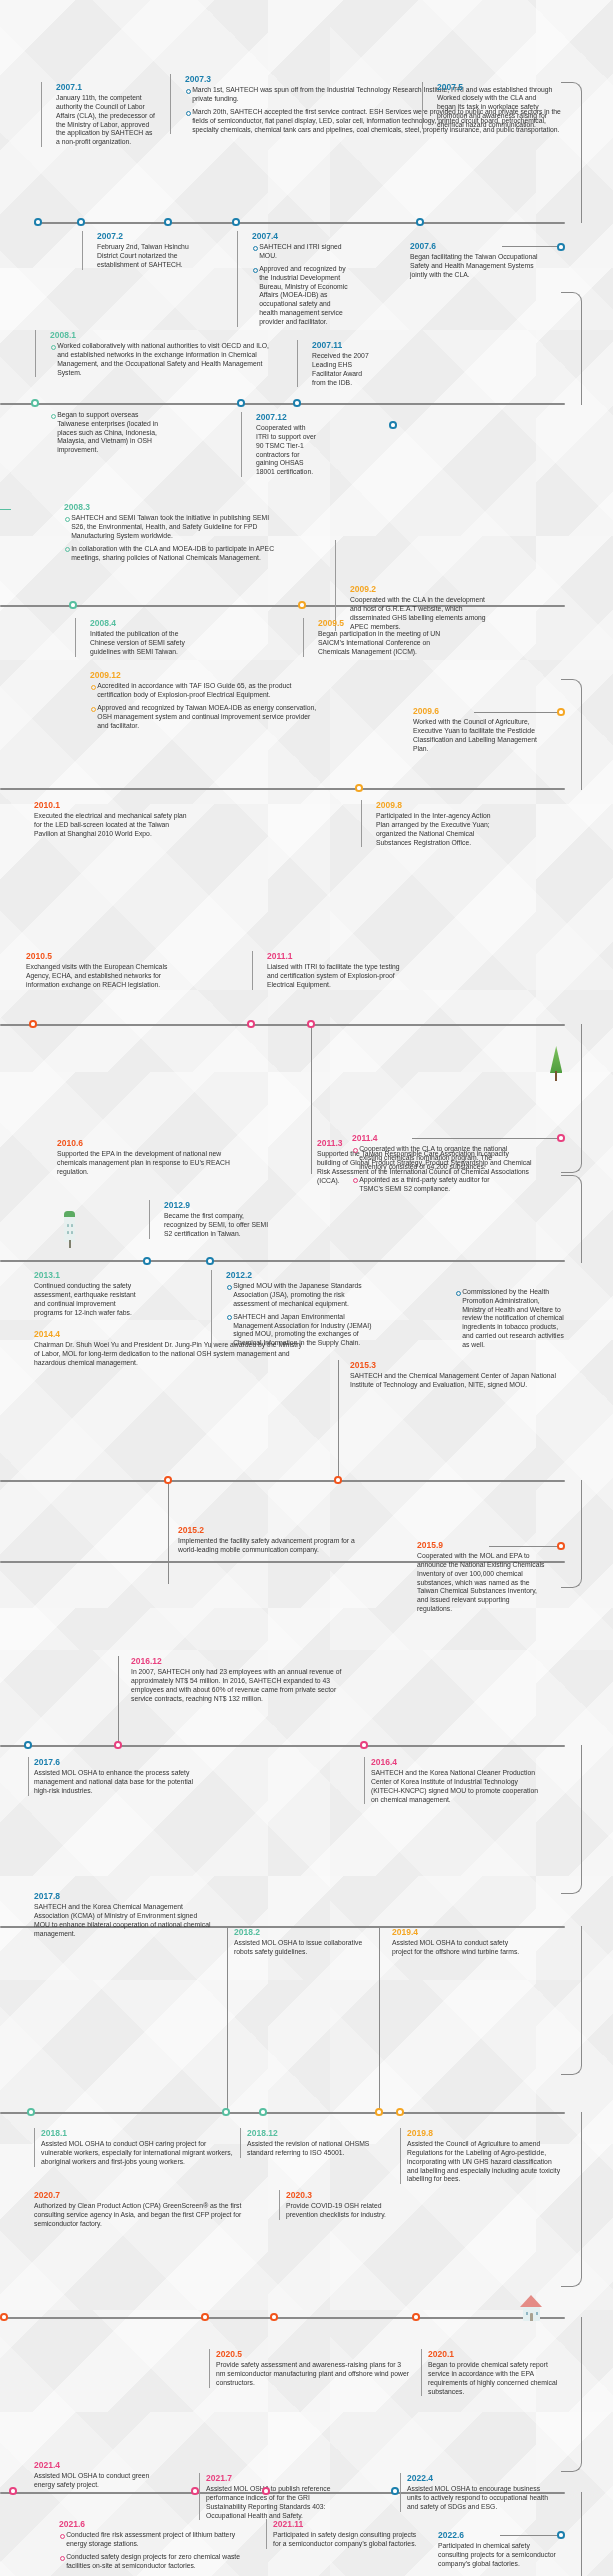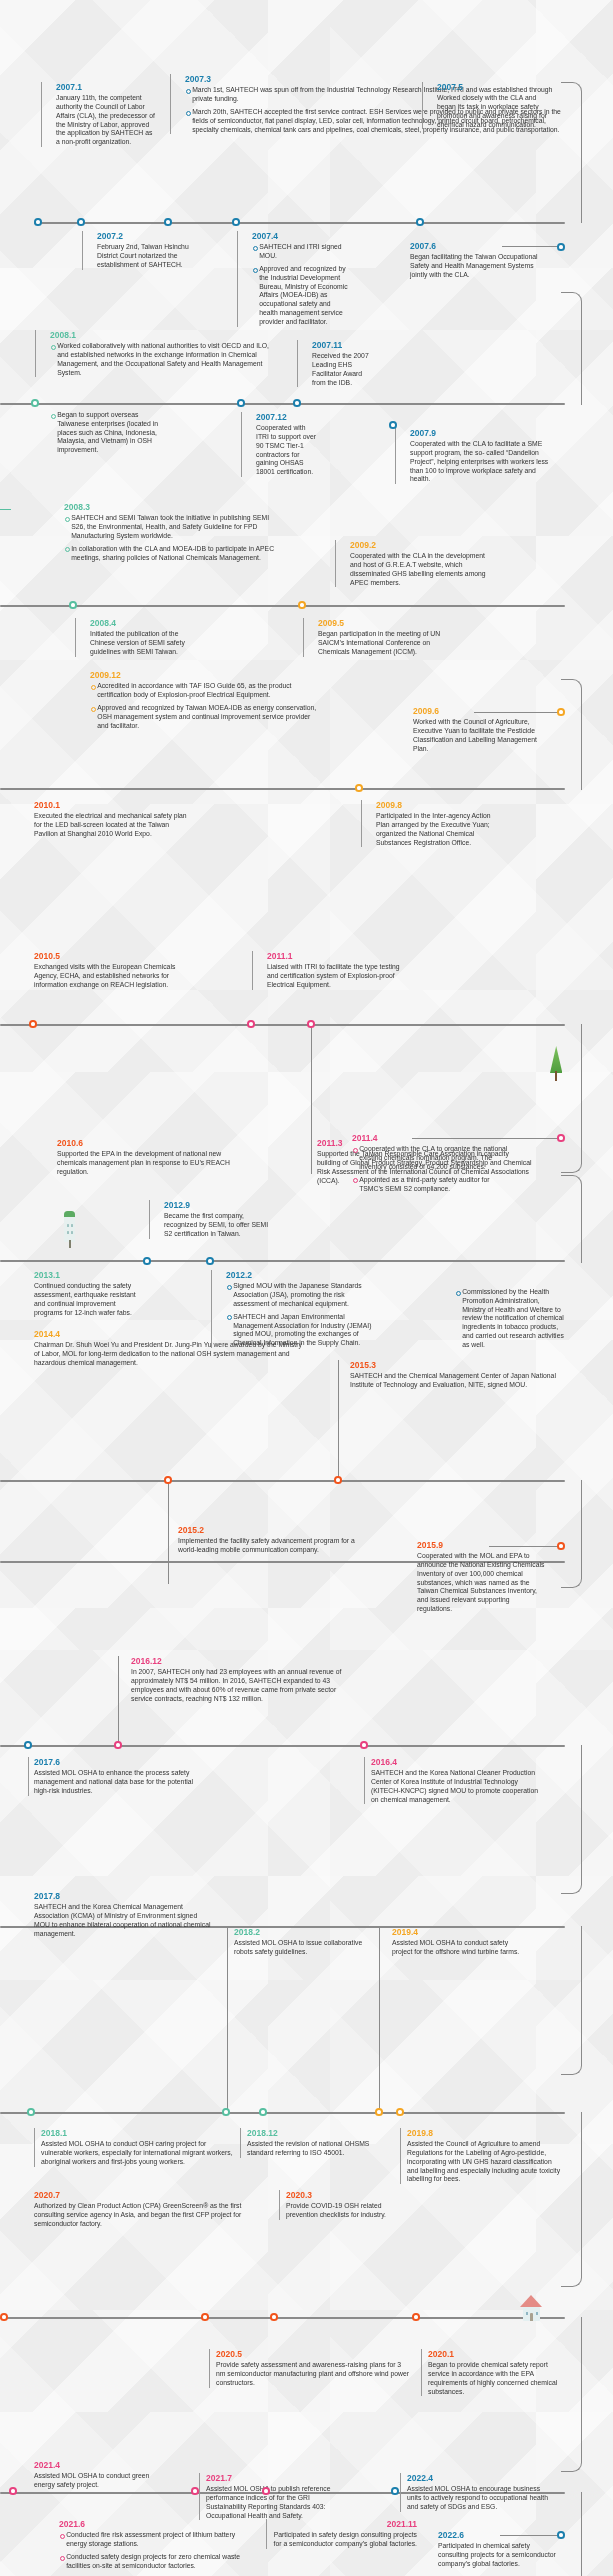--- a/index.html
+++ b/index.html
@@ -202,44 +202,37 @@
 
   <div class="entry" style="left:241px;top:412px;width:77px;">
     <div class="vbar"></div>
     <div class="pad">
       <div class="yr" style="color:#1b7fad;">2007.12</div>
       <div class="body">Cooperated with ITRI to support over 90 TSMC Tier-1 contractors for gaining OHSAS 18001 certification.</div>
     </div>
   </div>
   <div class="dot" style="left:237px;top:399px;border-color:#1b7fad;"></div>
 
-  <div class="entry" style="left:395px;top:428px;width:155px;">
-    <div class="vbar"></div>
-    <div class="pad">
-      <div class="yr" style="color:#1b7fad;">2007.9</div>
-      <div class="body">Cooperated with the CLA to facilitate a SME support program, the so- called “Dandelion Project”, helping enterprises with workers less than 100 to improve workplace safety and health.</div>
-    </div>
-  </div>
   <div class="dot" style="left:389px;top:421px;border-color:#1b7fad;"></div>
 
   <div class="entry" style="left:35px;top:502px;width:242px;">
     <div class="pad" style="color:#57bfa0;margin-left:14px;">
       <div class="yr">2008.3</div>
       <ul>
         <li><span style="color:#333;">SAHTECH and SEMI Taiwan took the initiative in publishing SEMI S26, the Environmental, Health, and Safety Guideline for FPD Manufacturing System worldwide.</span></li>
         <li><span style="color:#333;">In collaboration with the CLA and MOEA-IDB to participate in APEC meetings, sharing policies of National Chemicals Management.</span></li>
       </ul>
     </div>
   </div>
   <div class="hlead" style="left:0px;top:509px;width:11.3px;background:#57bfa0;"></div>
 
   <div class="entry" style="left:335px;top:540px;width:160px;">
     <div class="vbar"></div>
     <div class="pad">
-      <div class="yr" style="color:#f5a623;">2009.2</div>
+      <div class="yr" style="color:#f5a623;margin-top:44px;">2009.2</div>
       <div class="body">Cooperated with the CLA in the development and host of G.R.E.A.T website, which disseminated GHS labelling elements among APEC members.</div>
     </div>
   </div>
 
   <div class="entry" style="left:75px;top:618px;width:118px;">
     <div class="vbar"></div>
     <div class="pad">
       <div class="yr" style="color:#57bfa0;">2008.4</div>
       <div class="body">Initiated the publication of the Chinese version of SEMI safety guidelines with SEMI Taiwan.</div>
     </div>
@@ -279,21 +272,21 @@
 
   <div class="entry" style="left:361px;top:800px;width:144px;">
     <div class="vbar"></div>
     <div class="pad">
       <div class="yr" style="color:#f5a623;">2009.8</div>
       <div class="body">Participated in the Inter-agency Action Plan arranged by the Executive Yuan; organized the National Chemical Substances Registration Office.</div>
     </div>
   </div>
   <div class="dot" style="left:355px;top:784px;border-color:#f5a623;"></div>
 
-  <div class="entry" style="left:34px;top:951px;width:144px;">
+  <div class="entry" style="left:26px;top:951px;width:144px;">
     <div class="yr" style="color:#f2541b;">2010.5</div>
     <div class="body">Exchanged visits with the European Chemicals Agency, ECHA, and established networks for information exchange on REACH legislation.</div>
   </div>
   <div class="dot" style="left:29px;top:1020px;border-color:#f2541b;"></div>
 
   <div class="entry" style="left:252px;top:951px;width:155px;">
     <div class="vbar"></div>
     <div class="pad">
       <div class="yr" style="color:#e8407f;">2011.1</div>
       <div class="body">Liaised with ITRI to facilitate the type testing and certification system of Explosion-proof Electrical Equipment.</div>
@@ -520,21 +513,21 @@
   <div class="entry" style="left:44px;top:2519px;width:201px;">
     <div class="pad" style="color:#e8407f;">
       <div class="yr">2021.6</div>
       <ul>
         <li><span style="color:#333;">Conducted fire risk assessment project of lithium battery energy storage stations.</span></li>
         <li><span style="color:#333;">Conducted safety design projects for zero chemical waste facilities on-site at semiconductor factories.</span></li>
       </ul>
     </div>
   </div>
 
-  <div class="entry" style="left:273px;top:2519px;width:144px;text-align:right;">
+  <div class="entry" style="left:273px;top:2519px;width:144px;">
     <div class="vbar" style="left:-7.2px;"></div>
     <div class="yr" style="color:#e8407f;">2021.11</div>
     <div class="body">Participated in safety design consulting projects for a semiconductor company’s global factories.</div>
   </div>
 
   <div class="entry" style="left:438px;top:2530px;width:121px;">
     <div class="yr" style="color:#1b7fad;">2022.6</div>
     <div class="body">Participated in chemical safety consulting projects for a semiconductor company’s global factories.</div>
   </div>
   <div class="hlead" style="left:500px;top:2535px;width:61px;"></div>

